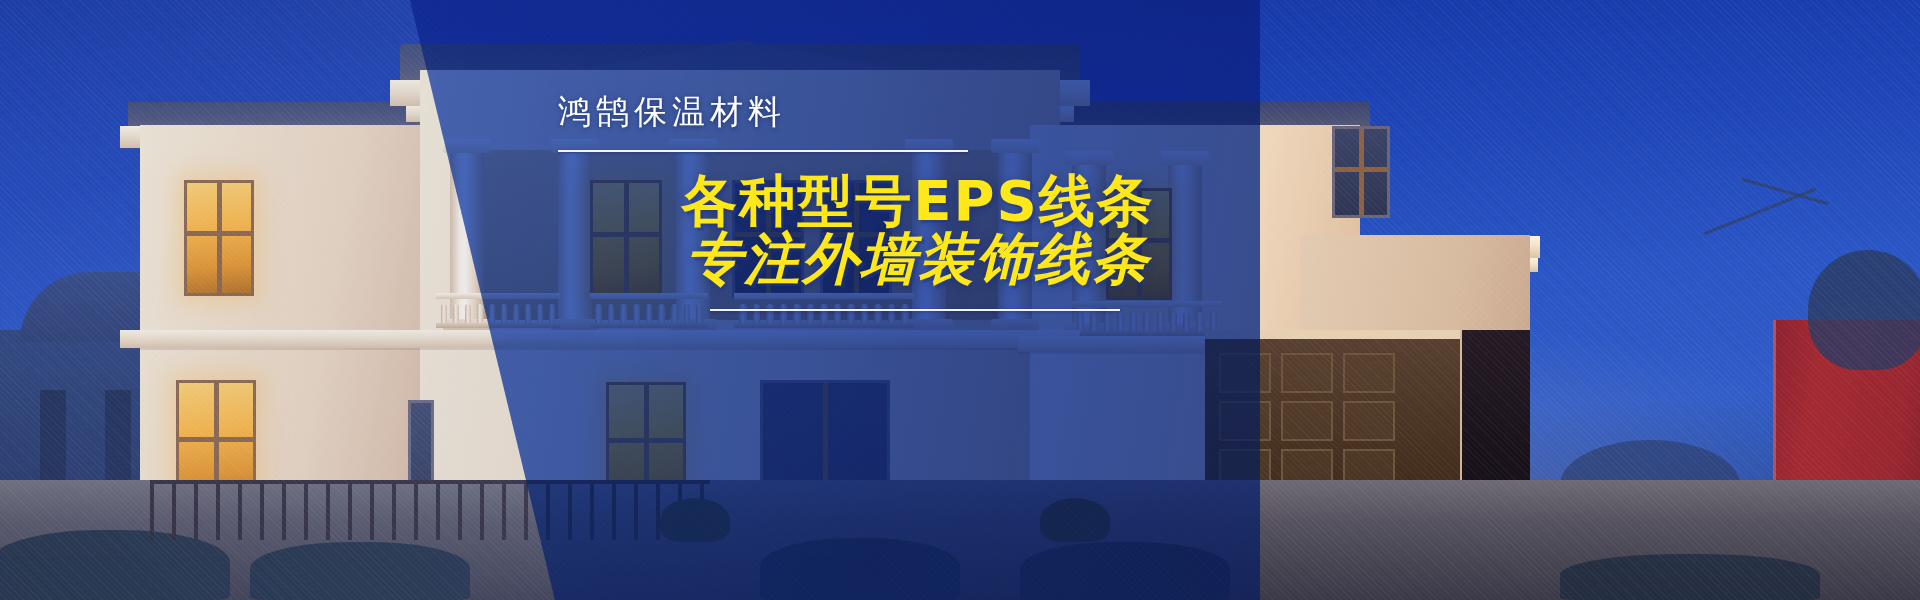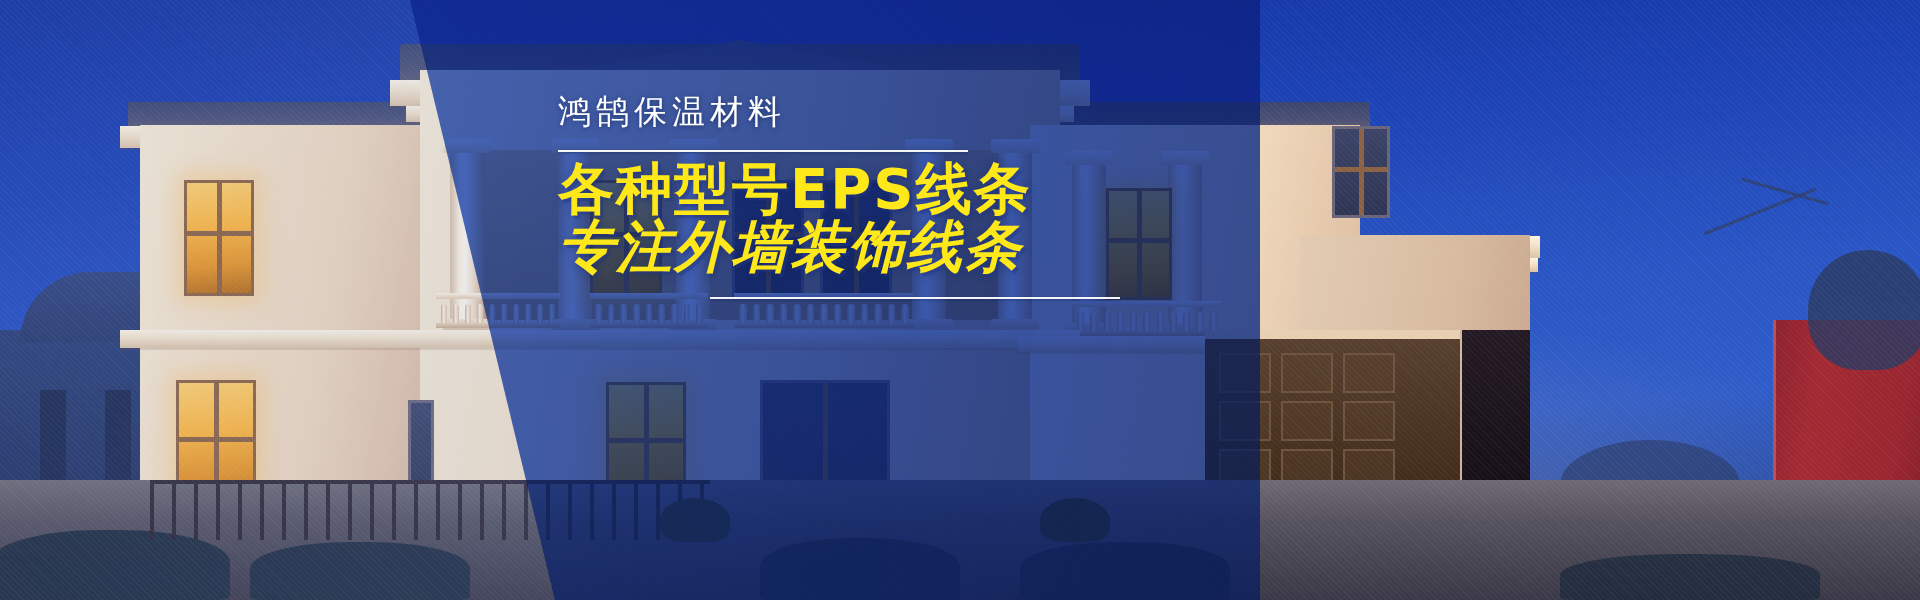--- a/index.html
+++ b/index.html
@@ -193,25 +193,26 @@
     font-size:33px;line-height:1;letter-spacing:5px;color:#ffffff;font-weight:400;
     text-shadow:0 1px 5px rgba(0,20,70,.55);
     white-space:nowrap;
   }
   .rule{
     height:2px;background:#ffffff;opacity:.95;margin:22px 0 0 0;
     box-shadow:0 1px 3px rgba(0,20,70,.4);
   }
   .rule-top{width:410px;margin-left:0;}
   .headline{
-    margin-top:8px;
+    margin-top:20px;
     font-size:56px;line-height:1.03;letter-spacing:2px;
     font-weight:700;color:#ffe81a;
     text-shadow:3px 3px 0 rgba(35,55,140,.45), 0 2px 10px rgba(10,25,80,.35);
     white-space:nowrap;
+    text-align:center;
   }
   .headline .l2{display:block;font-style:italic;}
   .rule-bot{width:410px;margin-left:152px;margin-top:22px;}
   .tagline{
     margin-top:17px;margin-left:40px;
     font-size:28px;letter-spacing:3px;color:#ffffff;font-weight:400;
     text-shadow:0 1px 6px rgba(0,20,70,.55);
     white-space:nowrap;
   }
   .tagline .dot{padding:0 6px;opacity:.95;}

